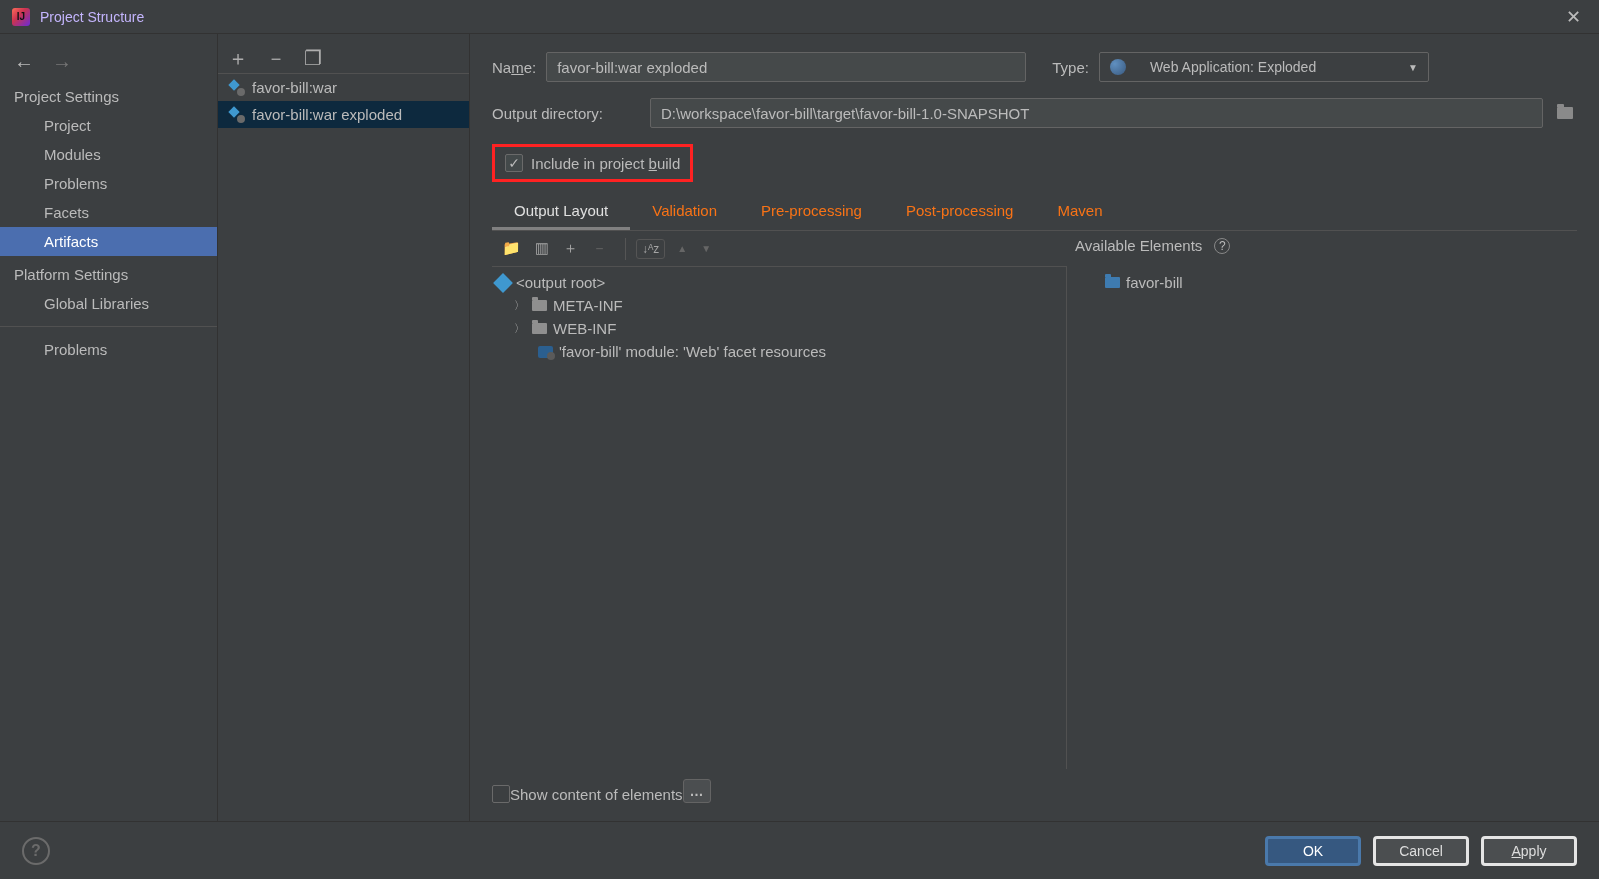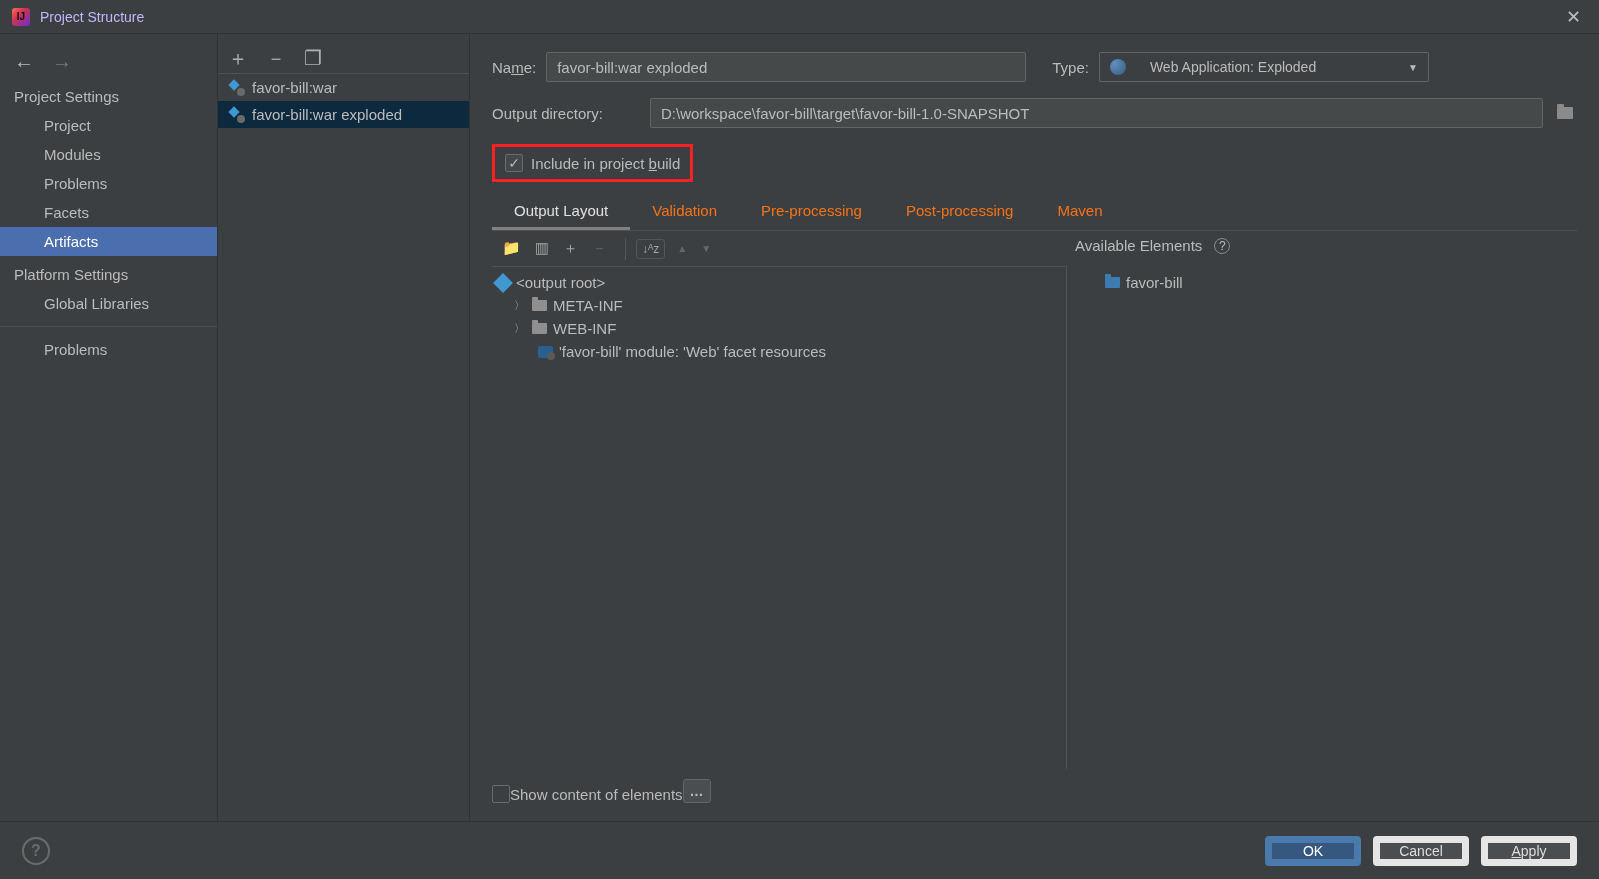--- a/index.html
+++ b/index.html
@@ -85,21 +85,21 @@
 .module-icon::after { content:""; position:absolute; right:-2px; bottom:-2px; width:8px; height:8px; border-radius:50%; background:#5a5a5a; }
 
 
 .bottom-row { display:flex; align-items:flex-end; padding: 10px 0 18px; }
 .ellipsis-btn { width:28px; height:24px; border:1px solid #646464; background:#4b4e50; border-radius:3px; display:flex; align-items:center; justify-content:center; cursor:pointer; font-weight:bold; color:#bbb; }
 
 
 .footer { height: 58px; border-top: 1px solid #323232; display:flex; align-items:center; padding: 0 22px; }
 .footer .help-btn { width:28px; height:28px; border:2px solid #6b6b6b; border-radius:50%; display:flex; align-items:center; justify-content:center; color:#6b6b6b; font-size:16px; font-weight:bold; cursor:pointer; }
 .footer .btns { margin-left:auto; display:flex; gap:12px; }
-.footer .btn { height:30px; min-width:96px; border:7px solid #e5e5e5; background:#4b4e50; border-radius:4px; display:flex; align-items:center; justify-content:center; cursor:pointer; font-size:14px; color:#ddd; }
+.footer .btn { height:30px; min-width:96px; border:3px solid #e5e5e5; background:#4b4e50; border-radius:4px; display:flex; align-items:center; justify-content:center; cursor:pointer; font-size:14px; color:#ddd; }
 .footer .btn.primary { background:#365880; border-color:#4a79ab; color:#fff; }
 </style>
 </head>
 <body>
 
 <div class="title-bar">
   <div class="app-icon">IJ</div>
   <div class="title">Project Structure</div>
   <div class="close-icon">✕</div>
 </div>

